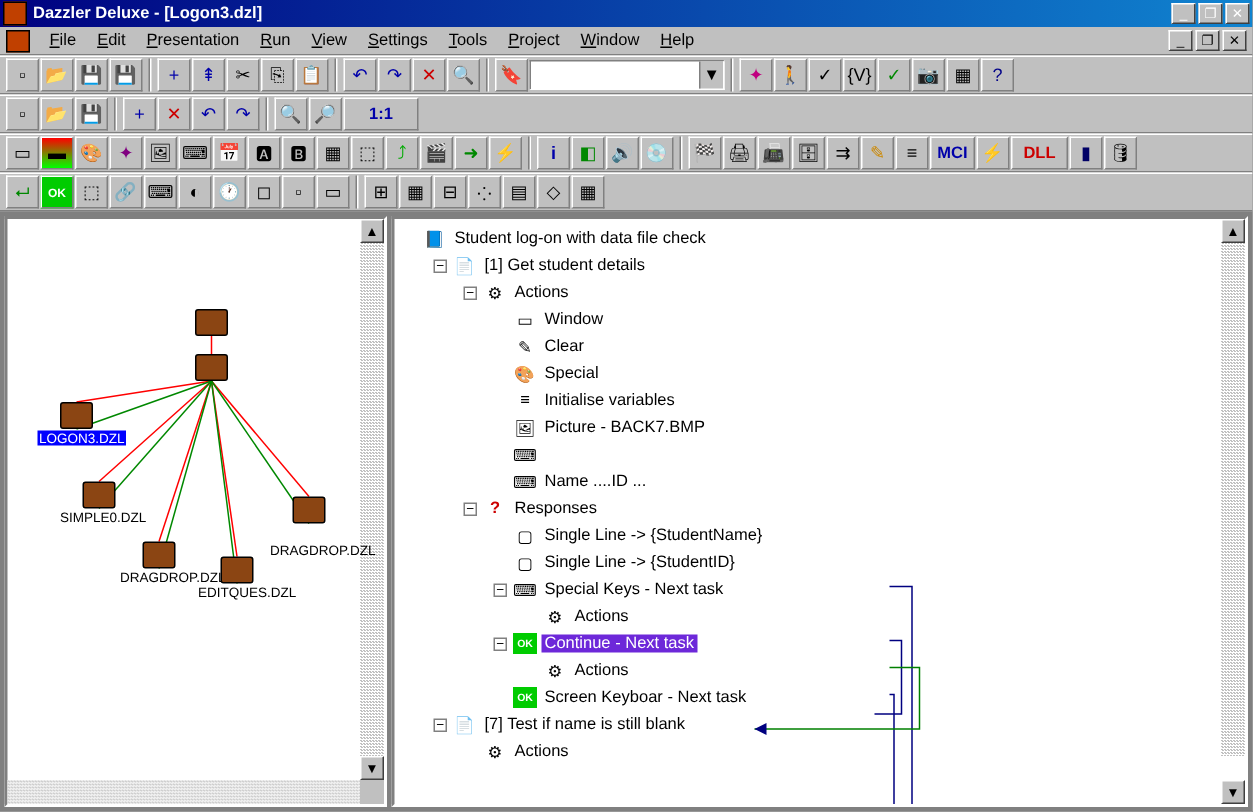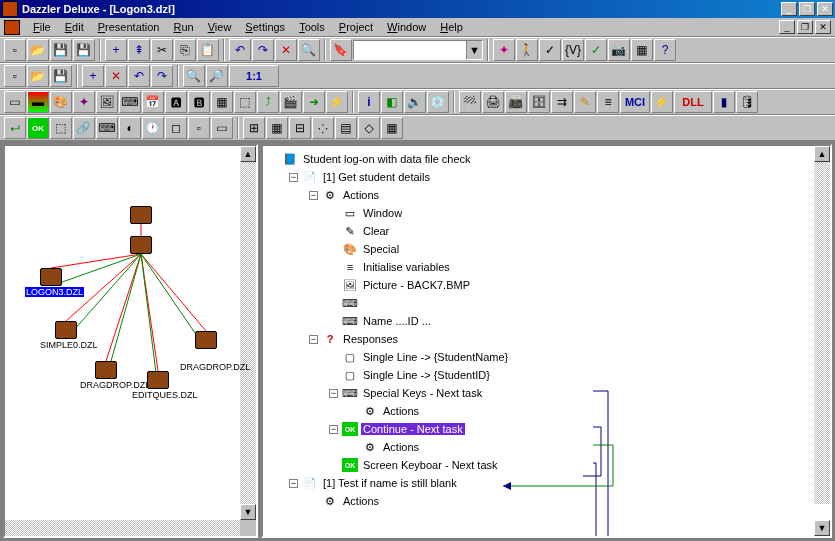--- a/index.html
+++ b/index.html
@@ -334,21 +334,21 @@
         <div class="tn">
           <span class="sp" style="width: 60px;"></span>
           <span class="sp" style="width: 13px;"></span>
           <span class="ti" style="background: rgb(0, 204, 0); color: rgb(255, 255, 255); font-size: 7px; font-weight: bold;">OK</span>
           <span class="lbl">Screen Keyboar - Next task</span>
         </div>
         <div class="tn">
           <span class="sp" style="width: 20px;"></span>
           <span class="exp">−</span>
           <span class="ti">📄</span>
-          <span class="lbl">[1] Test if name is still blank</span>
+          <span class="lbl">[7] Test if name is still blank</span>
         </div>
         <div class="tn">
           <span class="sp" style="width: 40px;"></span>
           <span class="sp" style="width: 13px;"></span>
           <span class="ti">⚙</span>
           <span class="lbl">Actions</span>
         </div>
       </div>
   </div>
 </div>

